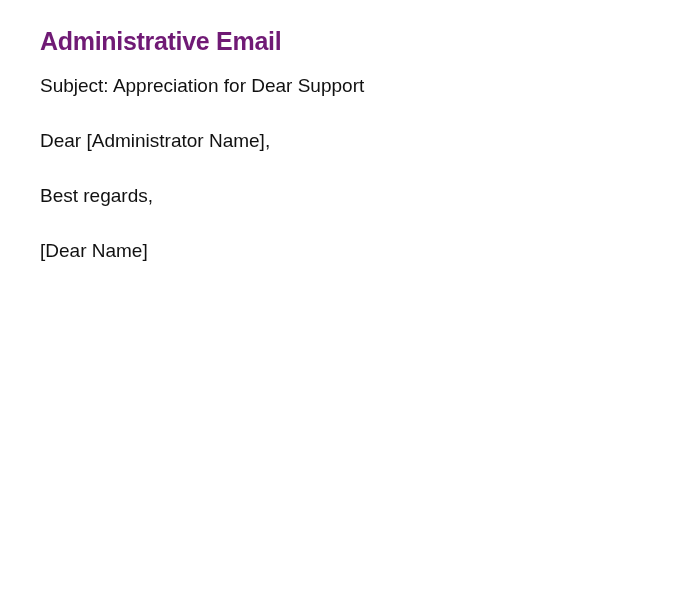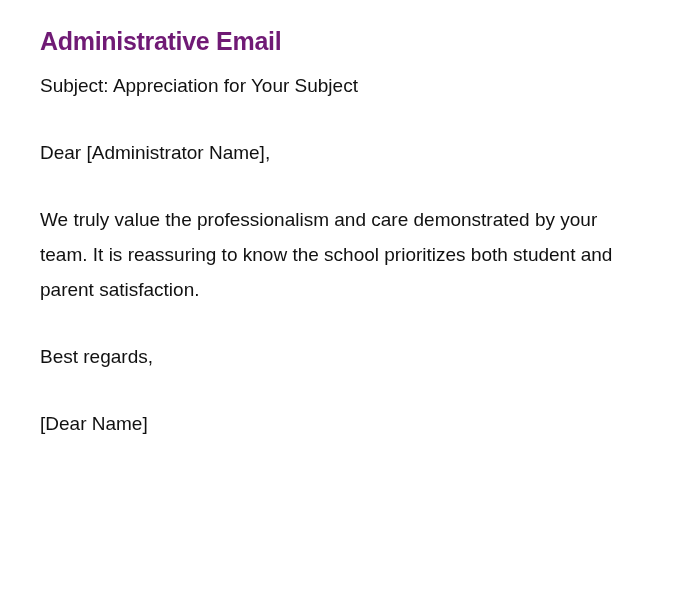--- a/index.html
+++ b/index.html
@@ -19,27 +19,26 @@
     color: #701a75;
   }
   .subject {
     font-size: 19px;
     line-height: 35px;
     margin: 10px 0 0 0;
   }
   .para {
     font-size: 19px;
     line-height: 35px;
-    margin: 32px 0 0 0;
+    margin: 20px 0 0 0;
     width: 600px;
   }
 </style>
 </head>
 <body>
 
 <div class="page">
   <h1 class="title">Administrative Email</h1>
-  <p class="subject">Subject: Appreciation for Your Subject</p>
+  <p class="subject">Subject: Appreciation for Dear Support</p>
   <p class="para">Dear [Administrator Name],</p>
-  <p class="para">We truly value the professionalism and care demonstrated by your team. It is reassuring to know the school prioritizes both student and parent satisfaction.</p>
   <p class="para">Best regards,</p>
   <p class="para">[Dear Name]</p>
 </div>
 
 </body></html>

